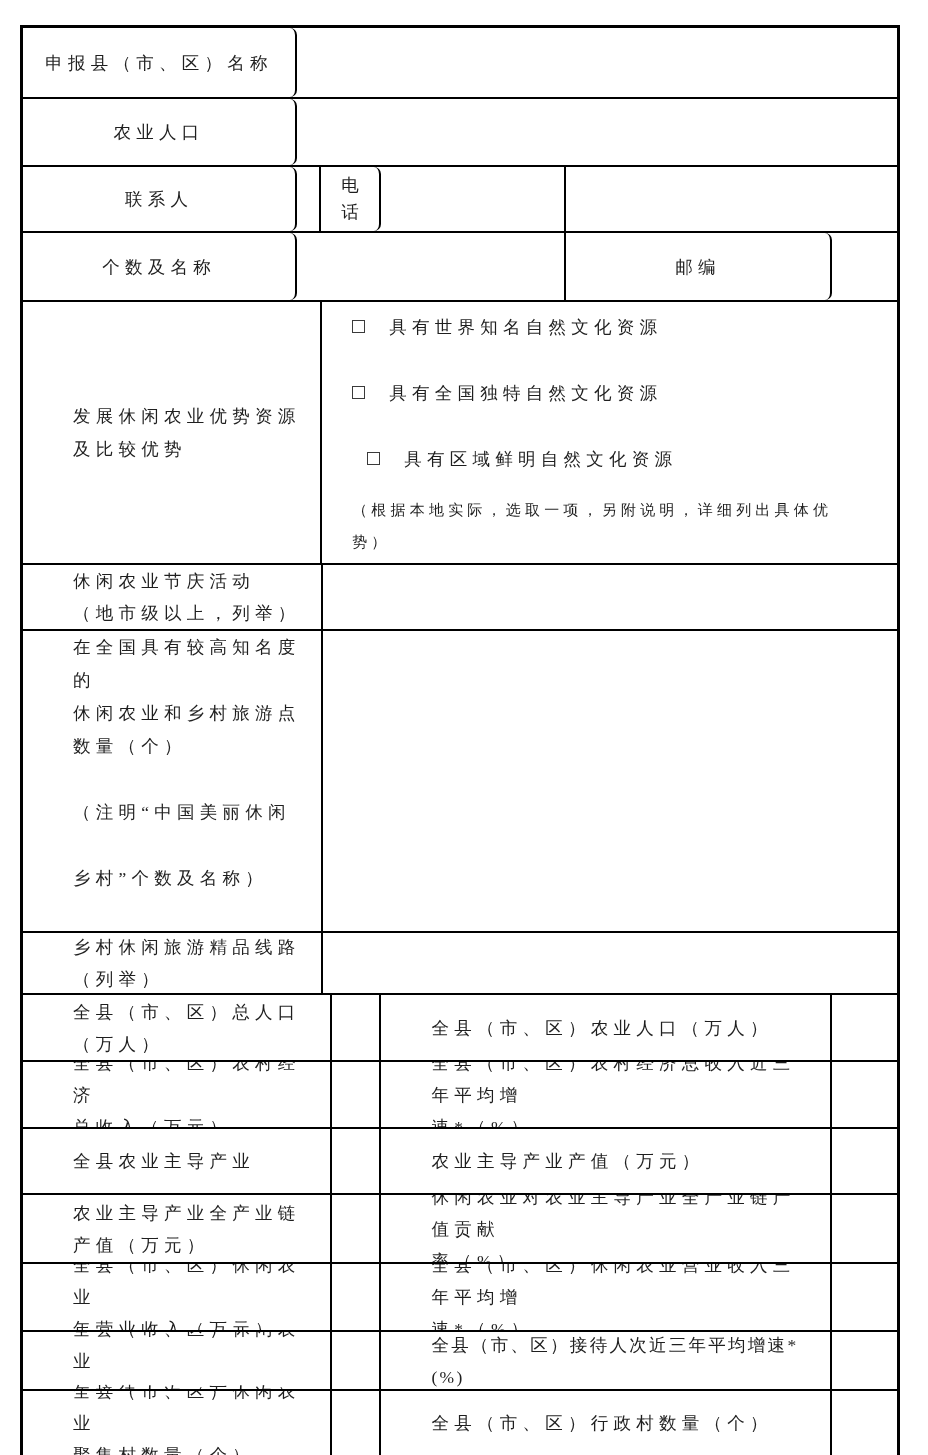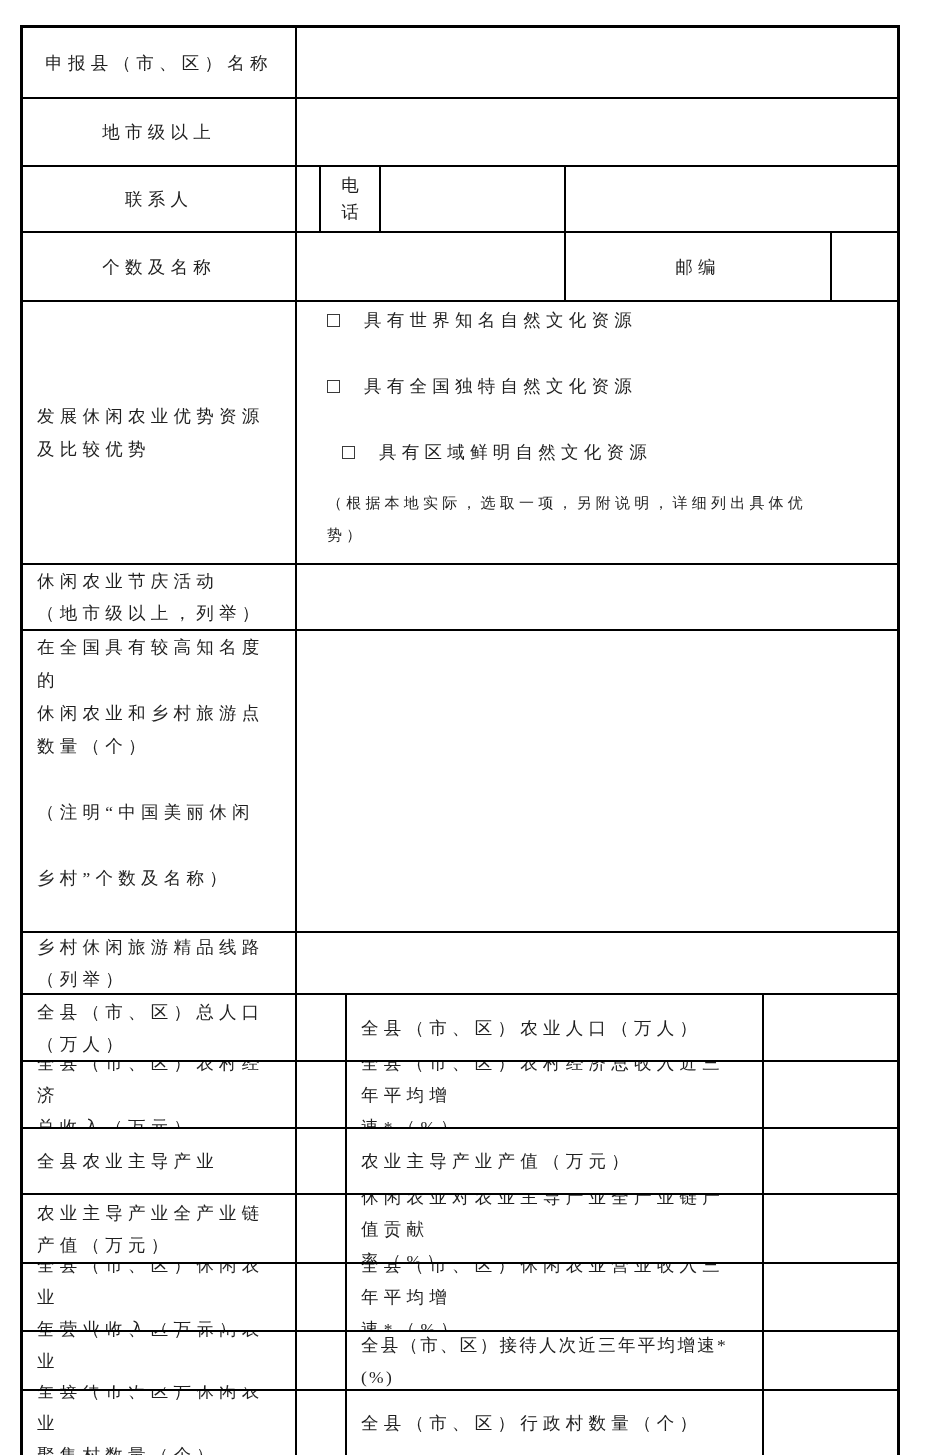--- a/index.html
+++ b/index.html
@@ -15,40 +15,40 @@
   }
   .row { display: flex; border-bottom: 2px solid #000; }
   .row.last { border-bottom: none; }
   .c {
     border-right: 2px solid #000;
     display: flex; flex-direction: column; justify-content: center;
     overflow: hidden;
     font-size: 17.5px;
   }
   .c.nr { border-right: none; }
-  .ctr { align-items: center; text-align: right; }
+  .ctr { align-items: center; text-align: right; border-radius: 7px; }
   .spread { letter-spacing: 0.3em; }
   .tight { letter-spacing: 0.13em; }
   .pre { white-space: pre-line; }
   .lh32 { line-height: 32px; }
   .lh33 { line-height: 33px; }
-  .padL { padding-left: 14px; padding-right: 18px; }
+  .padL { padding-left: 14px; padding-right: 18px; margin-left: 36px; }
   .topalign { justify-content: flex-start; }
   
   .w274 { width: 274px; } .w600 { width: 600px; }
   .w24 { width: 24px; } .w60 { width: 60px; } .w185 { width: 185px; }
   .w266 { width: 266px; } .w269 { width: 269px; } .w65 { width: 65px; }
   .w50 { width: 50px; } .w485 { width: 417px; }
   
   .h71 { height: 71px; } .h68 { height: 68px; } .h66 { height: 66px; }
   .h69 { height: 69px; } .h263 { height: 263px; } .h265 { height: 302px; }
   .h62 { height: 62px; } .h67 { height: 67px; } .h59 { height: 59px; }
   .h64 { height: 64px; }
   
-  .optArea { padding: 20px 12px 12px 30px; justify-content: flex-end; }
+  .optArea { padding: 20px 12px 12px 30px; justify-content: center; }
   .optRow { display: flex; align-items: center; height: 22px; margin-bottom: 44px; }
   .optRow.lastOpt { margin-bottom: 24px; margin-left: 15px; }
   .cbox {
     display: inline-block; width: 13px; height: 13px;
     border: 1.5px solid #3a3a3a; background: #fff;
     margin-right: 24px; flex: 0 0 auto;
   }
   .optLabel { font-size: 17.5px; letter-spacing: 0.3em; }
   .note { font-size: 15px; letter-spacing: 0.28em; line-height: 32px; }
   .phone { line-height: 27px; font-size: 17.5px; }
@@ -58,21 +58,21 @@
 
 <div class="sheet">
   <div class="tbl">
 
     <div class="row h71">
       <div class="c w274 ctr spread">申报县（市、区）名称</div>
       <div class="c w600 nr"></div>
     </div>
 
     <div class="row h68">
-      <div class="c w274 ctr spread">地市级以上</div>
+      <div class="c w274 ctr spread">农业人口</div>
       <div class="c w600 nr"></div>
     </div>
 
     <div class="row h66">
       <div class="c w274 ctr spread">联系人</div>
       <div class="c w24"></div>
       <div class="c w60 ctr pre phone">电
 话</div>
       <div class="c w185"></div>
       <div class="c w65 nr"></div>

